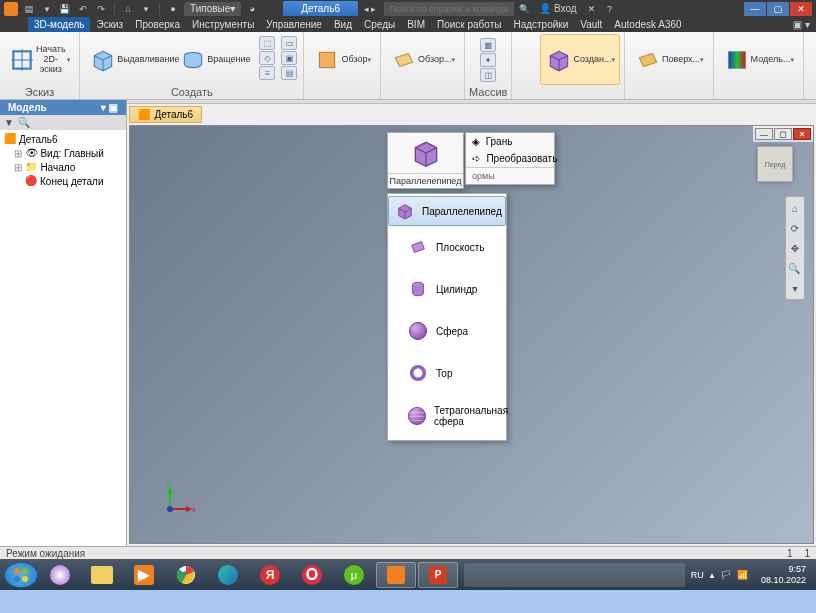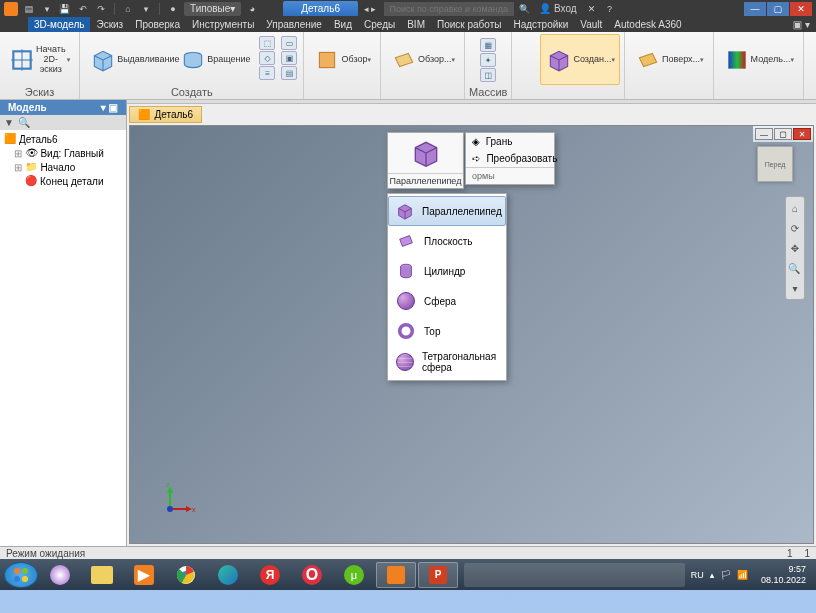--- a/index.html
+++ b/index.html
@@ -67,21 +67,21 @@
 .dropdown1 { position: absolute; top: 132px; left: 387px; width: 77px; background: #f8f8f8; border: 1px solid #aaa; box-shadow: 2px 2px 6px rgba(0,0,0,0.3); z-index: 10; }
 .dropdown1 .dd-btn { display: flex; flex-direction: column; align-items: center; padding: 4px; }
 .dropdown1 .dd-ico { width: 32px; height: 32px; }
 .dropdown1 .dd-label { font-size: 9px; color: #333; padding: 2px 0; border-top: 1px solid #ccc; width: 100%; text-align: center; }
 
 .dropdown2 { position: absolute; top: 132px; left: 465px; width: 90px; background: #f8f8f8; border: 1px solid #aaa; box-shadow: 2px 2px 6px rgba(0,0,0,0.3); z-index: 10; }
 .dropdown2 .dd-item { display: flex; align-items: center; gap: 6px; padding: 3px 6px; font-size: 10px; cursor: pointer; }
 .dropdown2 .dd-partial { font-size: 9px; color: #666; padding: 3px 6px; border-top: 1px solid #ccc; }
 
 .submenu { position: absolute; top: 193px; left: 387px; width: 120px; background: #fff; border: 1px solid #aaa; box-shadow: 2px 2px 6px rgba(0,0,0,0.3); z-index: 11; padding: 2px 0; }
-.submenu .sm-item { display: flex; align-items: center; gap: 8px; padding: 5px 8px; font-size: 10px; cursor: pointer; }
+.submenu .sm-item { display: flex; align-items: center; gap: 8px; padding: 11px 8px; font-size: 10px; cursor: pointer; margin-left: 12px; }
 .submenu .sm-item.hover { background: linear-gradient(#e0ecf8, #c8dcf0); border: 1px solid #88aad0; margin: 0; padding: 4px 7px; border-radius: 2px; }
 .submenu .sm-item .sm-ico { width: 20px; height: 20px; display: flex; align-items: center; justify-content: center; }
 
 
 .statusbar { height: 13px; background: #e8e8e8; border-top: 1px solid #aaa; display: flex; align-items: center; padding: 0 6px; font-size: 10px; color: #444; }
 .statusbar .right { margin-left: auto; display: flex; gap: 12px; }
 
 
 .taskbar { height: 31px; background: linear-gradient(#4a5a6a, #2a3a4a); display: flex; align-items: center; padding: 0 4px; gap: 2px; }
 .taskbar .start { width: 34px; height: 26px; background: radial-gradient(circle, #5bb0e8, #2080c8); border-radius: 50%; border: 1px solid #1a5a90; display: flex; align-items: center; justify-content: center; }

